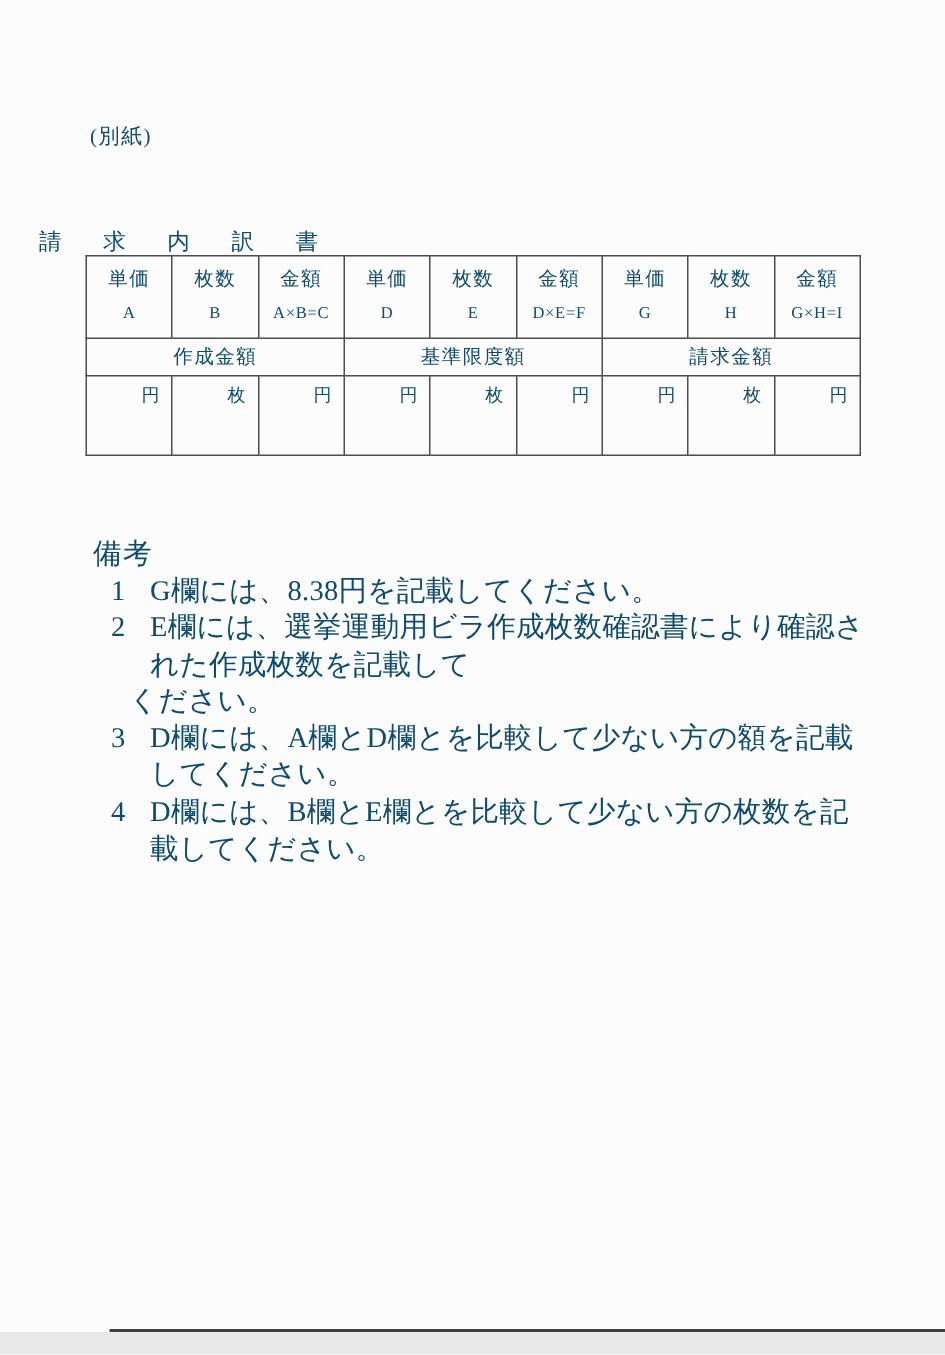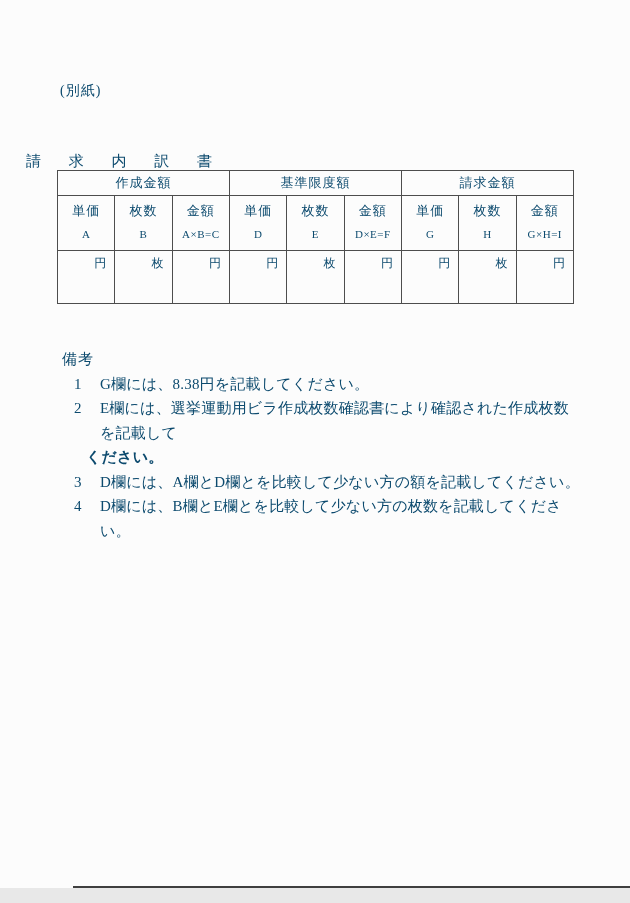--- a/index.html
+++ b/index.html
@@ -75,23 +75,23 @@
     text-align: right;
     font-size: 12px;
   }
   .unit-cell .unit-label {
     margin-top: 4px;
     margin-right: 8px;
   }
   .remarks {
     position: absolute;
     left: 62px;
-    top: 347px;
+    top: 358px;
     width: 520px;
-    font-size: 15px;
+    font-size: 19px;
   }
   .remarks-heading {
     line-height: 24.5px;
     letter-spacing: 1px;
   }
   .remark-item {
     display: flex;
     line-height: 24.6px;
   }
   .remark-num {
@@ -99,21 +99,20 @@
     padding-left: 12px;
     box-sizing: border-box;
     flex: 0 0 38px;
   }
   .remark-text {
     flex: 1 1 auto;
     letter-spacing: 0.2px;
   }
   .remark-line-cont {
     margin-left: -14px;
-    font-weight: bold;
   }
   .page-bottom-line {
     position: absolute;
     left: 73px;
     right: 0;
     bottom: 0;
     height: 2px;
     background: #3f3f3f;
   }
 </style>
@@ -133,63 +132,63 @@
         <col style="width:57.4px">
       <col style="width:57.3px">
         <col style="width:57.3px">
         <col style="width:57.4px">
       <col style="width:57.3px">
         <col style="width:57.3px">
         <col style="width:57.4px">
     </colgroup>
     <tbody>
         <tr>
+      <td class="sub-head">
+        <div class="col-label">単価</div>
+        <div class="col-letter">A</div>
+      </td>
+      <td class="sub-head">
+        <div class="col-label">枚数</div>
+        <div class="col-letter">B</div>
+      </td>
+      <td class="sub-head">
+        <div class="col-label">金額</div>
+        <div class="col-letter">A×B=C</div>
+      </td>
+      <td class="sub-head">
+        <div class="col-label">単価</div>
+        <div class="col-letter">D</div>
+      </td>
+      <td class="sub-head">
+        <div class="col-label">枚数</div>
+        <div class="col-letter">E</div>
+      </td>
+      <td class="sub-head">
+        <div class="col-label">金額</div>
+        <div class="col-letter">D×E=F</div>
+      </td>
+      <td class="sub-head">
+        <div class="col-label">単価</div>
+        <div class="col-letter">G</div>
+      </td>
+      <td class="sub-head">
+        <div class="col-label">枚数</div>
+        <div class="col-letter">H</div>
+      </td>
+      <td class="sub-head">
+        <div class="col-label">金額</div>
+        <div class="col-letter">G×H=I</div>
+      </td>
+    </tr>
+    <tr>
       <td class="group-head" colspan="3">作成金額</td>
       <td class="group-head" colspan="3">基準限度額</td>
       <td class="group-head" colspan="3">請求金額</td>
     </tr>
     <tr>
-      <td class="sub-head">
-        <div class="col-label">単価</div>
-        <div class="col-letter">A</div>
-      </td>
-      <td class="sub-head">
-        <div class="col-label">枚数</div>
-        <div class="col-letter">B</div>
-      </td>
-      <td class="sub-head">
-        <div class="col-label">金額</div>
-        <div class="col-letter">A×B=C</div>
-      </td>
-      <td class="sub-head">
-        <div class="col-label">単価</div>
-        <div class="col-letter">D</div>
-      </td>
-      <td class="sub-head">
-        <div class="col-label">枚数</div>
-        <div class="col-letter">E</div>
-      </td>
-      <td class="sub-head">
-        <div class="col-label">金額</div>
-        <div class="col-letter">D×E=F</div>
-      </td>
-      <td class="sub-head">
-        <div class="col-label">単価</div>
-        <div class="col-letter">G</div>
-      </td>
-      <td class="sub-head">
-        <div class="col-label">枚数</div>
-        <div class="col-letter">H</div>
-      </td>
-      <td class="sub-head">
-        <div class="col-label">金額</div>
-        <div class="col-letter">G×H=I</div>
-      </td>
-    </tr>
-    <tr>
       <td class="unit-cell">
         <div class="unit-label">円</div>
       </td>
       <td class="unit-cell">
         <div class="unit-label">枚</div>
       </td>
       <td class="unit-cell">
         <div class="unit-label">円</div>
       </td>
       <td class="unit-cell">

